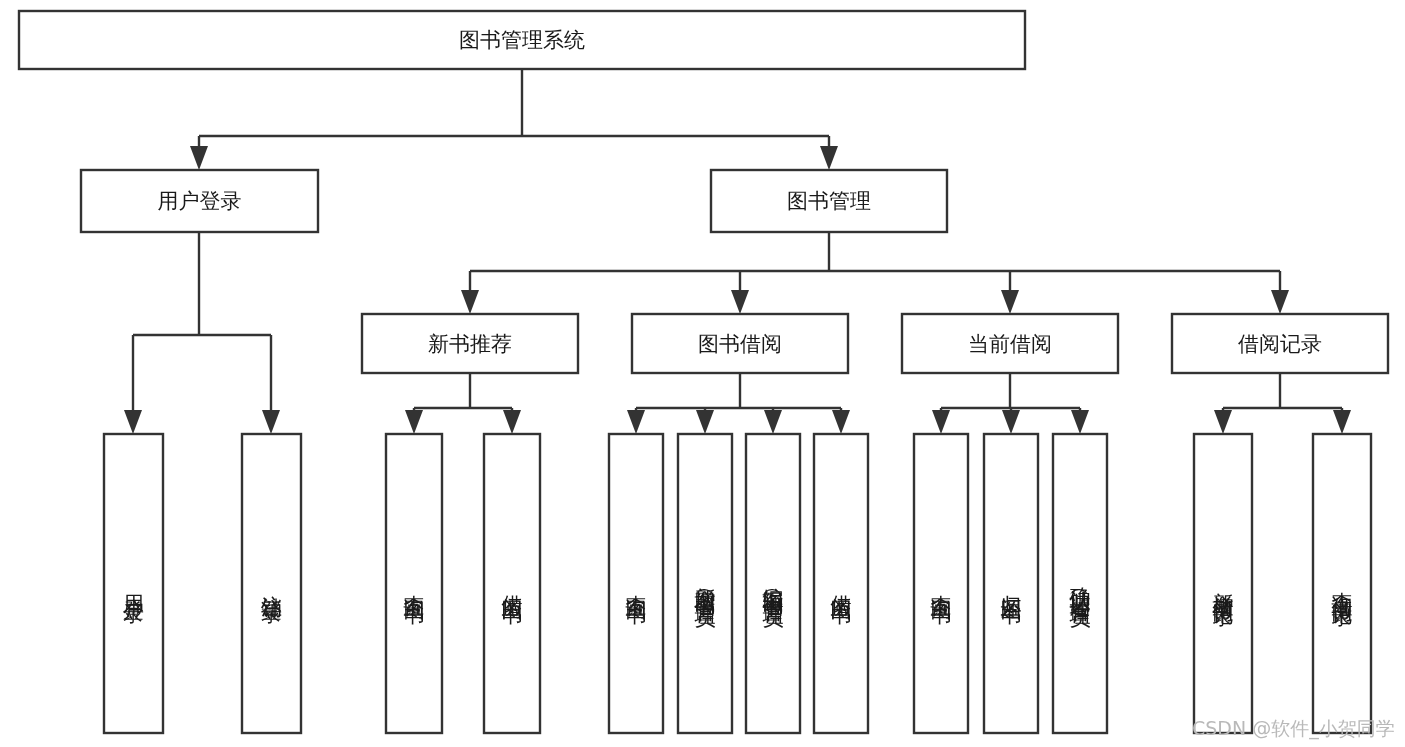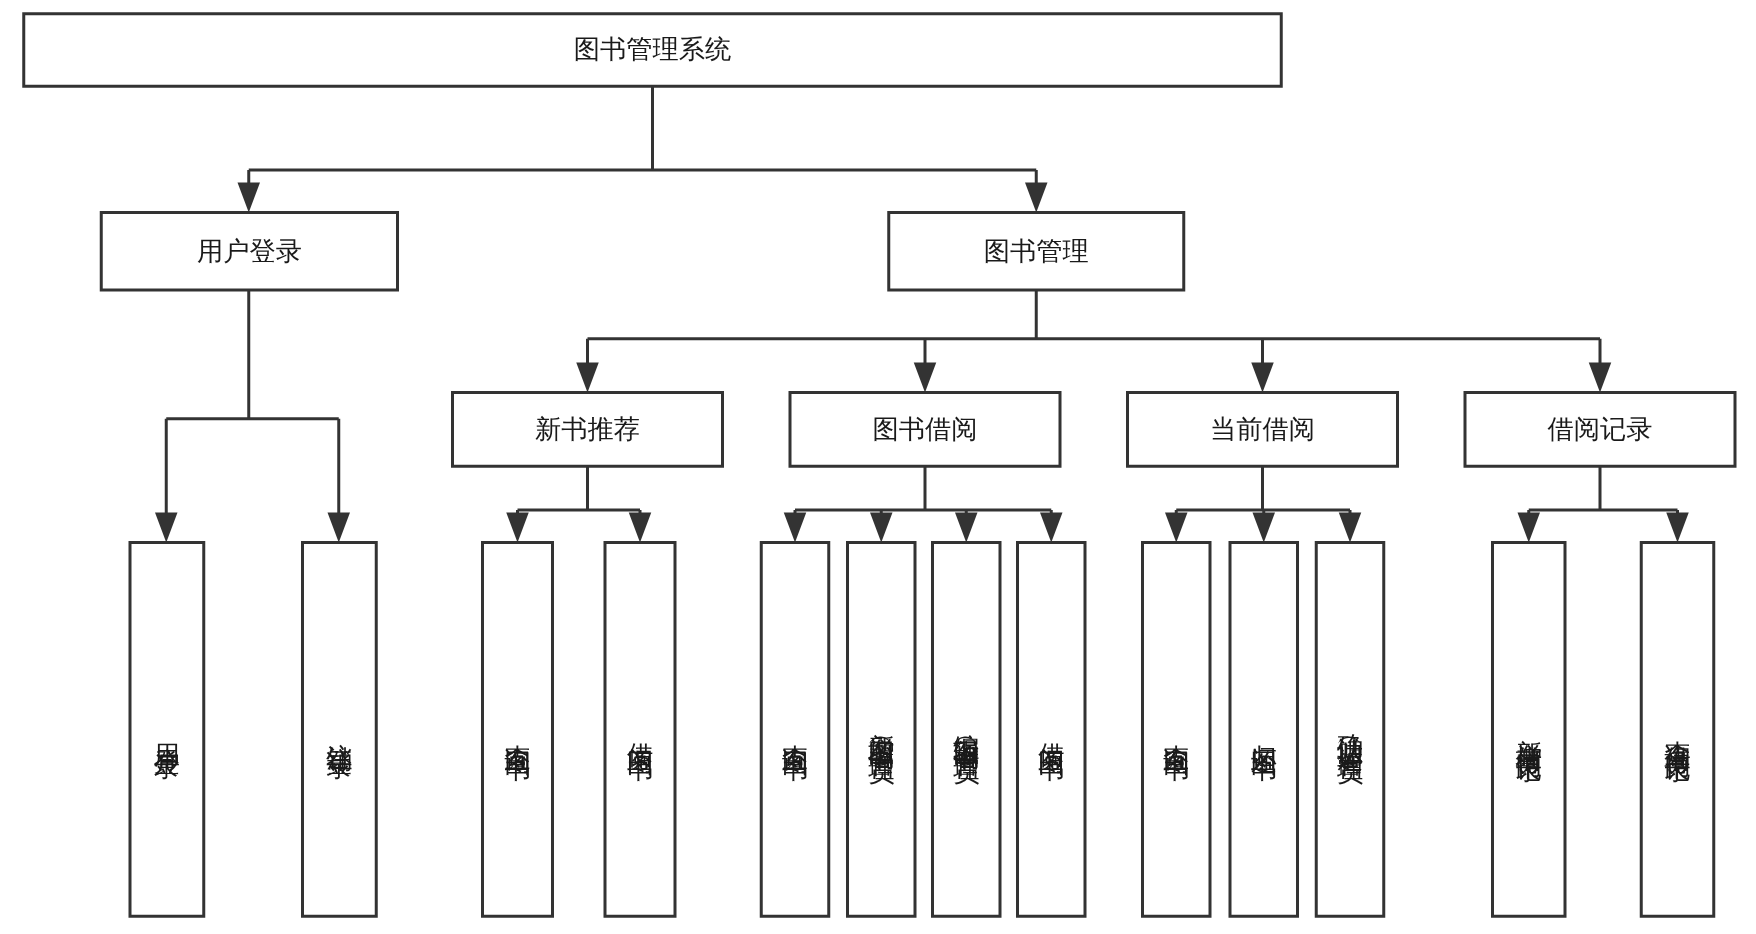--- a/index.html
+++ b/index.html
@@ -228,14 +228,15 @@
       <div class="leaf-label-v" style="left: 678px; top: 434px; width: 54px; height: 299px;">新增图书（管理员）</div>
       <div class="leaf-label-v" style="left: 746px; top: 434px; width: 54px; height: 299px;">编辑图书（管理员）</div>
       <div class="leaf-label-v" style="left: 814px; top: 434px; width: 54px; height: 299px;">借阅图书</div>
       <div class="leaf-label-v" style="left: 914px; top: 434px; width: 54px; height: 299px;">查询图书</div>
       <div class="leaf-label-v" style="left: 984px; top: 434px; width: 54px; height: 299px;">归还图书</div>
       <div class="leaf-label-v" style="left: 1053px; top: 434px; width: 54px; height: 299px;">确认归还（管理员）</div>
       <div class="leaf-label-v" style="left: 1194px; top: 434px; width: 58px; height: 299px;">新增借阅记录</div>
       <div class="leaf-label-v" style="left: 1313px; top: 434px; width: 58px; height: 299px;">查询借阅记录</div>
     </div>
 
+  <div class="watermark" style="left: 1192px; top: 716px; color: rgb(185, 185, 185);">CSDN @软件_小贺同学</div>
 
 </div>
 
 </body></html>

